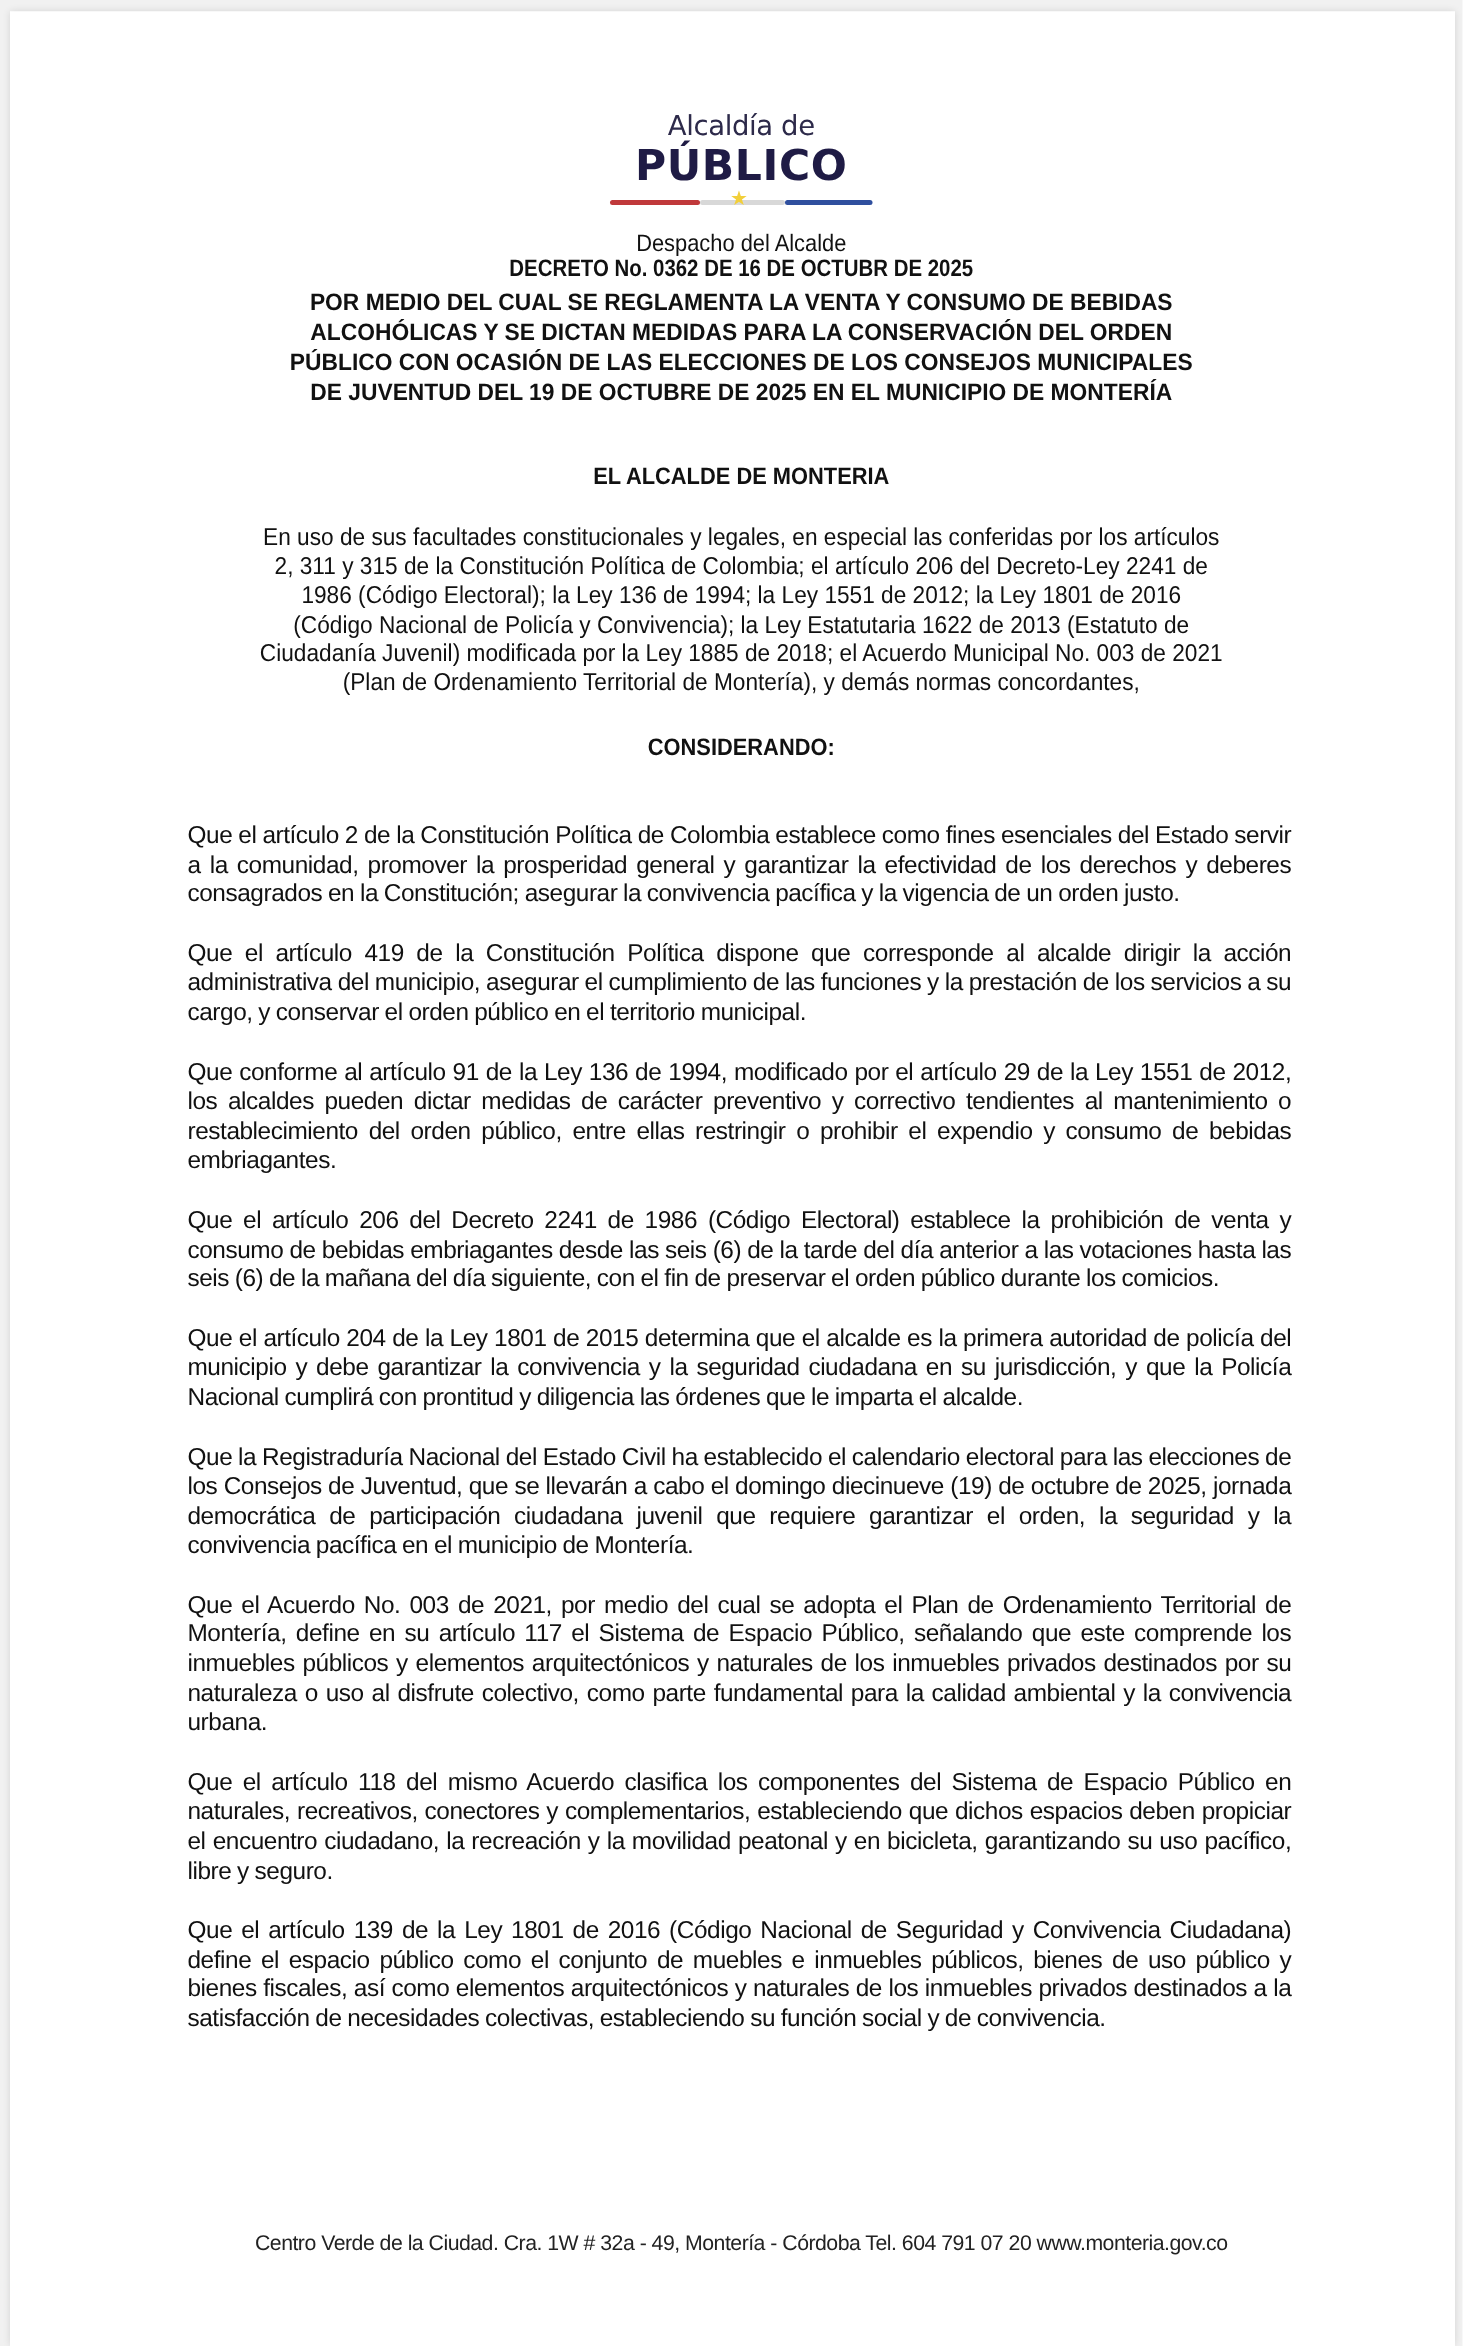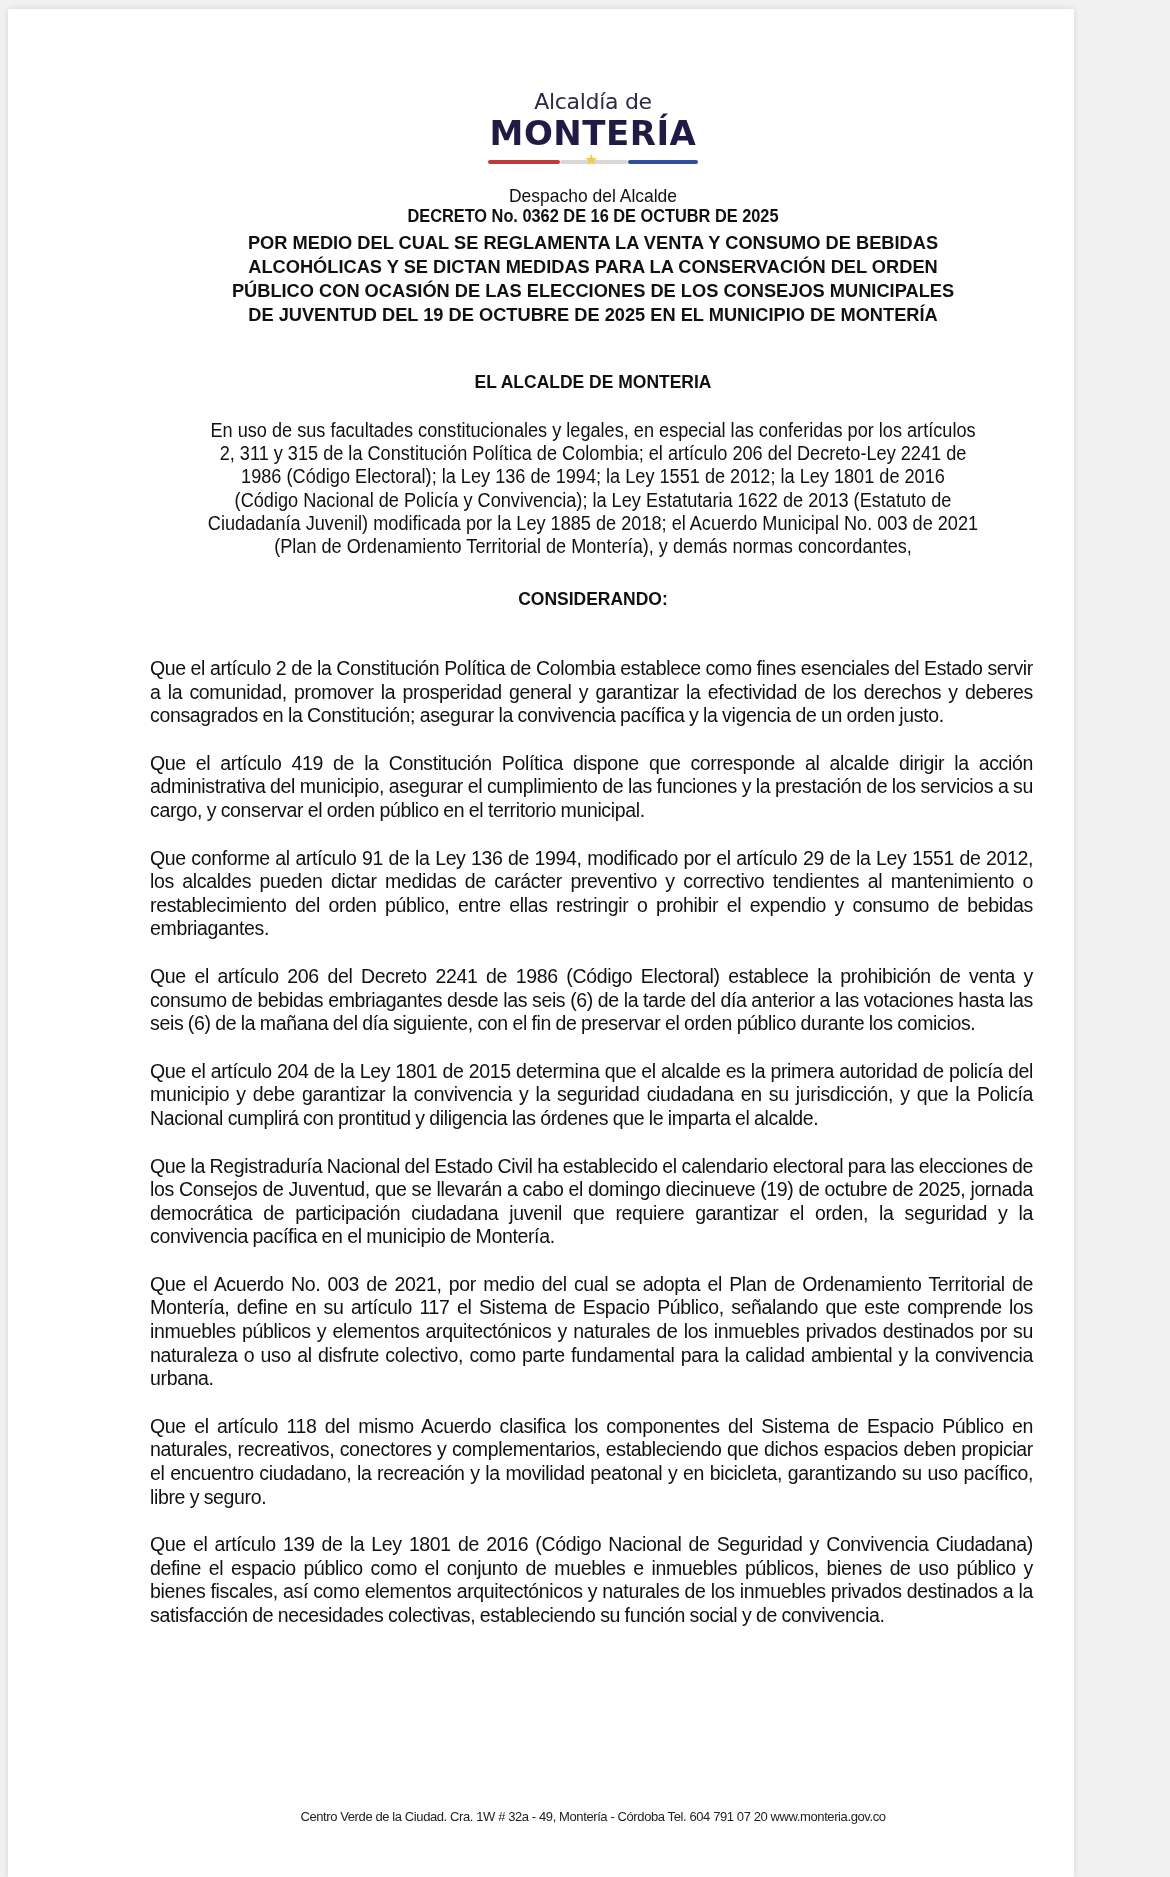--- a/index.html
+++ b/index.html
@@ -7,21 +7,21 @@
       width: 1170px; height: 1877px;
       background: #f1f1f1;
       font-family: "Liberation Sans", sans-serif;
       color: #111;
       position: relative;
       overflow: hidden;
     }
     .page {
       position: absolute;
       left: 8px; top: 9px;
-      width: 1066px; height: 1868px;
+      width: 1156px; height: 1868px;
       background: #ffffff;
       box-shadow: 0 0 6px rgba(0,0,0,0.12);
     }
     .logo {
       position: absolute;
       left: 480px; top: 80px;
       width: 210px;
       text-align: center;
     }
     .logo-top {
@@ -110,35 +110,34 @@
       text-align: justify;
       margin: 0 0 24px 0;
       letter-spacing: -0.35px;
       word-spacing: -0.5px;
     }
     .footer {
       position: absolute;
       left: 130px; width: 910px;
       top: 1777px;
       text-align: center;
-      font-size: 13px;
+      font-size: 17px;
       line-height: 18px;
       color: #222;
       letter-spacing: -0.4px;
-      margin-top: 22px;
     }
   </style>
 </head>
 <body>
 
 <div class="page">
 
   <div class="logo">
     <div class="logo-top">Alcaldía de</div>
-    <div class="logo-main">MONTERÍA</div>
+    <div class="logo-main">PÚBLICO</div>
     <div class="logo-bar">
       <div class="bar-seg bar-red"></div>
       <div class="bar-seg bar-mid"></div>
       <div class="bar-seg bar-blue"></div>
       <span class="bar-star">★</span>
     </div>
   </div>
 
   <div class="header-block despacho">Despacho del Alcalde</div>
   <div class="header-block decreto">DECRETO No. 0362 DE 16 DE OCTUBR DE 2025</div>

